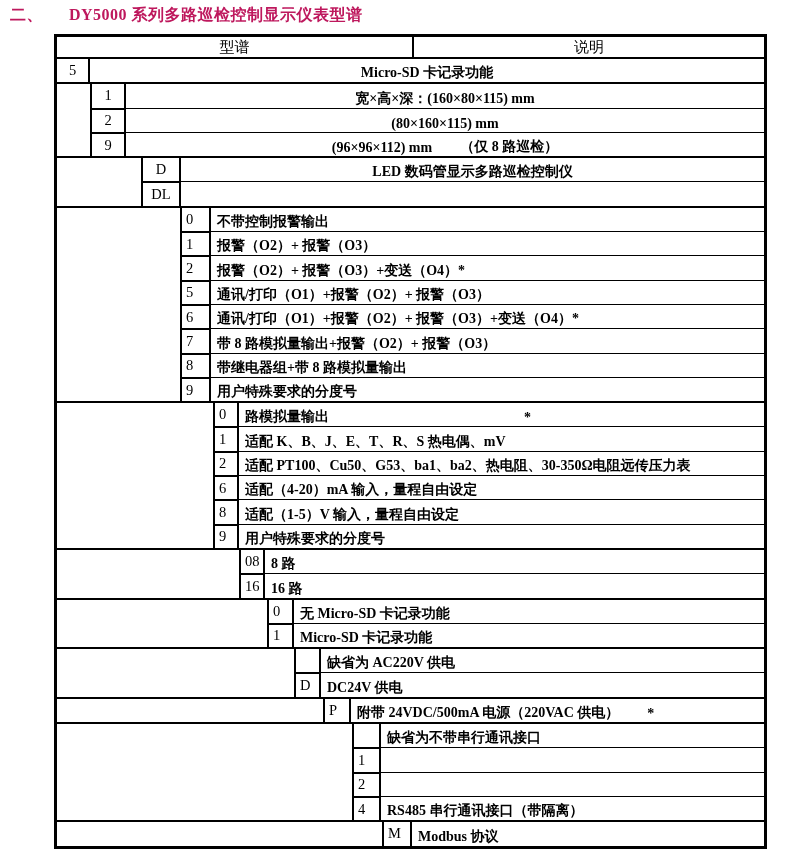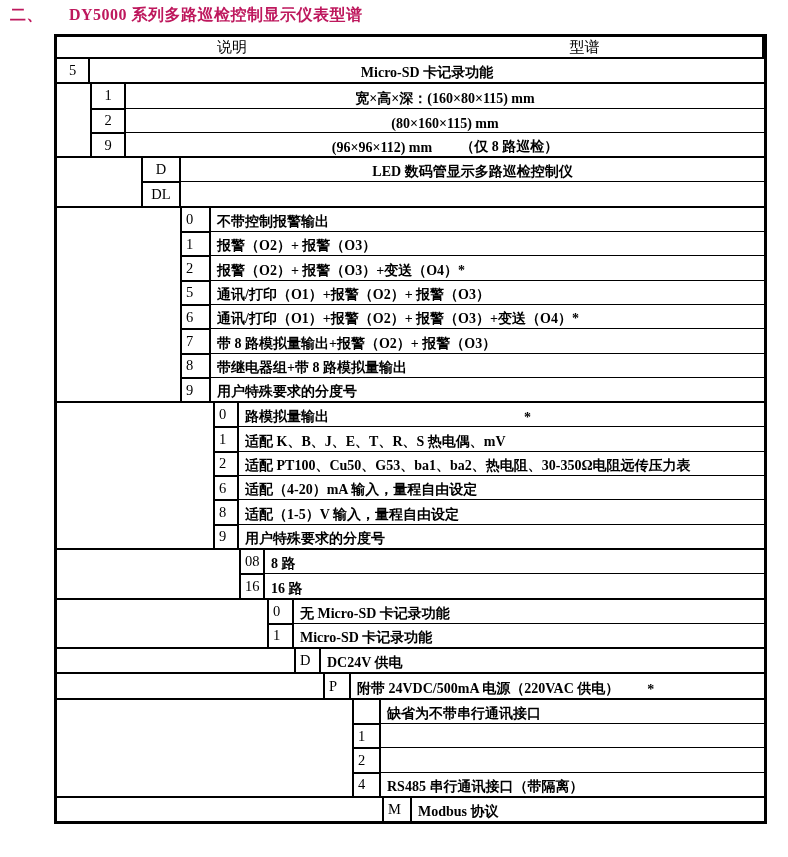--- a/index.html
+++ b/index.html
@@ -58,22 +58,22 @@
 </style>
 </head>
 <body>
 
 <div class="page-title" style="color: #be185d;">
   <span class="idx">二、</span><span>DY5000 系列多路巡检控制显示仪表型谱</span>
 </div>
 
 <div class="spec-table">
   <div class="thead">
+    <div class="hcell h1">型谱</div>
     <div class="hcell h2">说明</div>
-    <div class="hcell h1">型谱</div>
   </div>
   <div id="groups-host">
       <div class="group g-center">
         <div class="spacer" style="width: 0px;"></div>
         <div class="grows">
           <div class="row">
             <div class="code" style="width: 33px; border-left: none;">5</div>
             <div class="desc">
               <span>Micro-SD 卡记录功能</span>
             </div>
@@ -244,20 +244,26 @@
             <div class="desc">
               <span>Micro-SD 卡记录功能</span>
             </div>
           </div>
         </div>
       </div>
       <div class="group">
         <div class="spacer" style="width: 237px;"></div>
         <div class="grows">
           <div class="row">
+            <div class="code" style="width: 27px;"></div>
+            <div class="desc">
+              <span>缺省为 AC220V 供电</span>
+            </div>
+          </div>
+          <div class="row">
             <div class="code" style="width: 27px;">D</div>
             <div class="desc">
               <span>DC24V 供电</span>
             </div>
           </div>
         </div>
       </div>
       <div class="group">
         <div class="spacer" style="width: 266px;"></div>
         <div class="grows">

